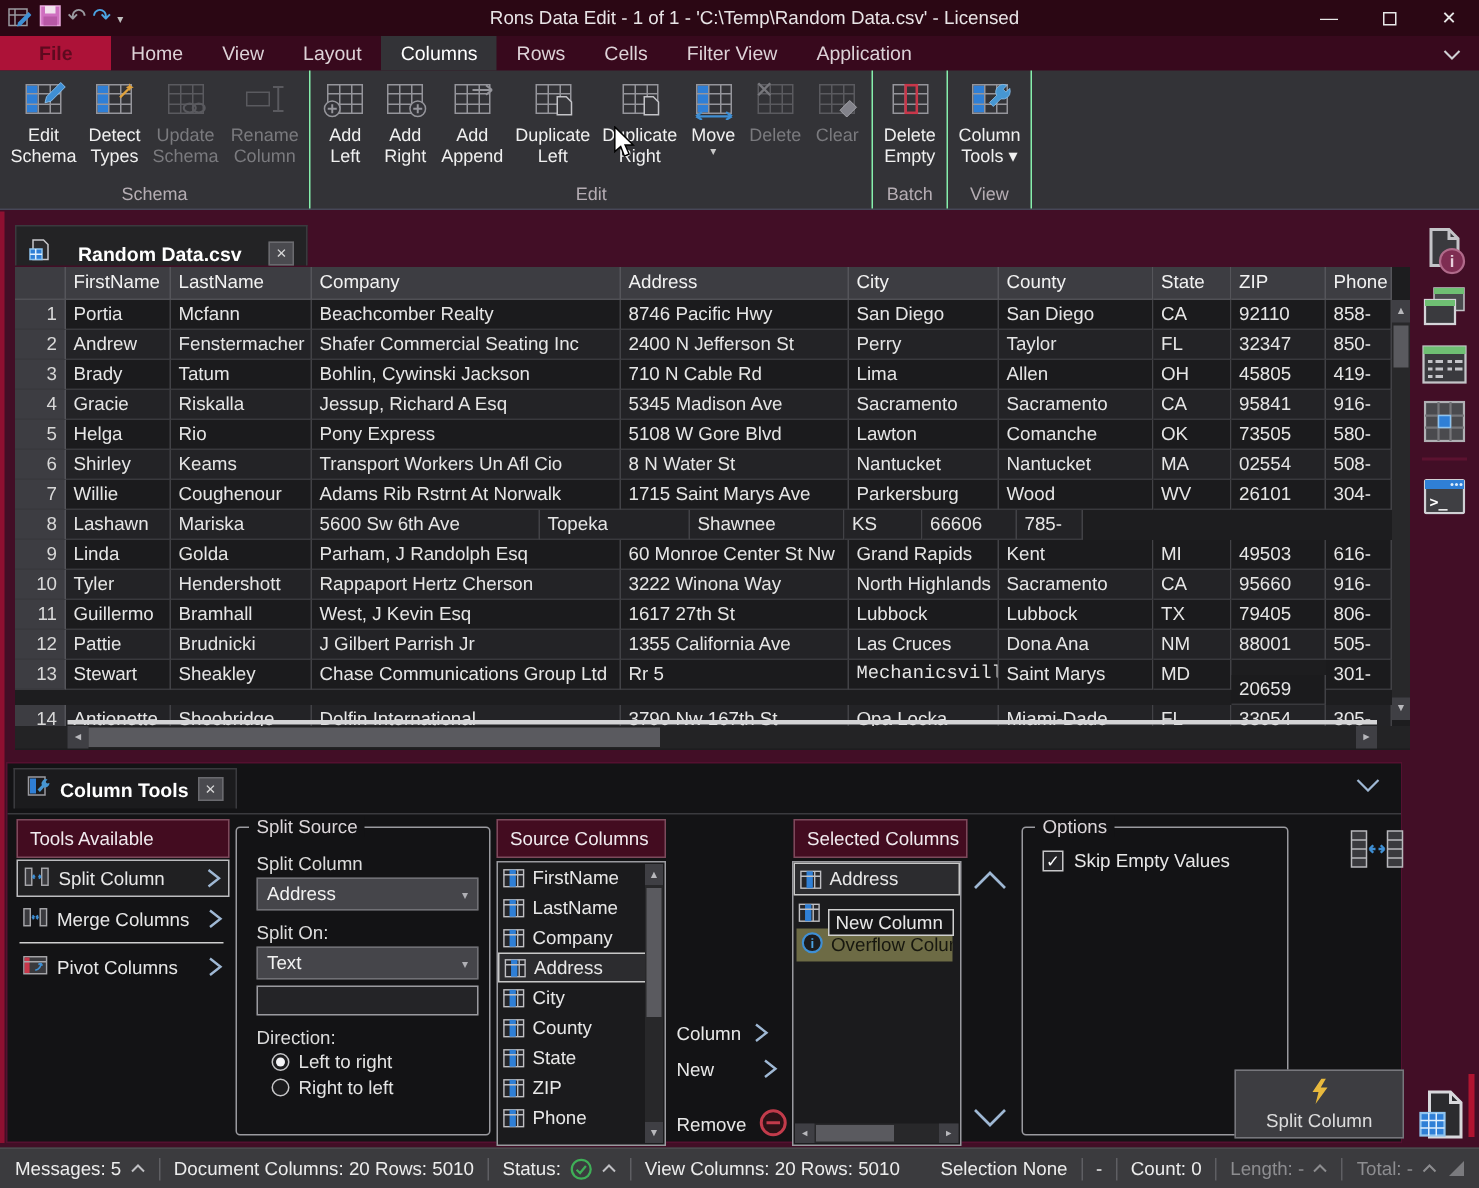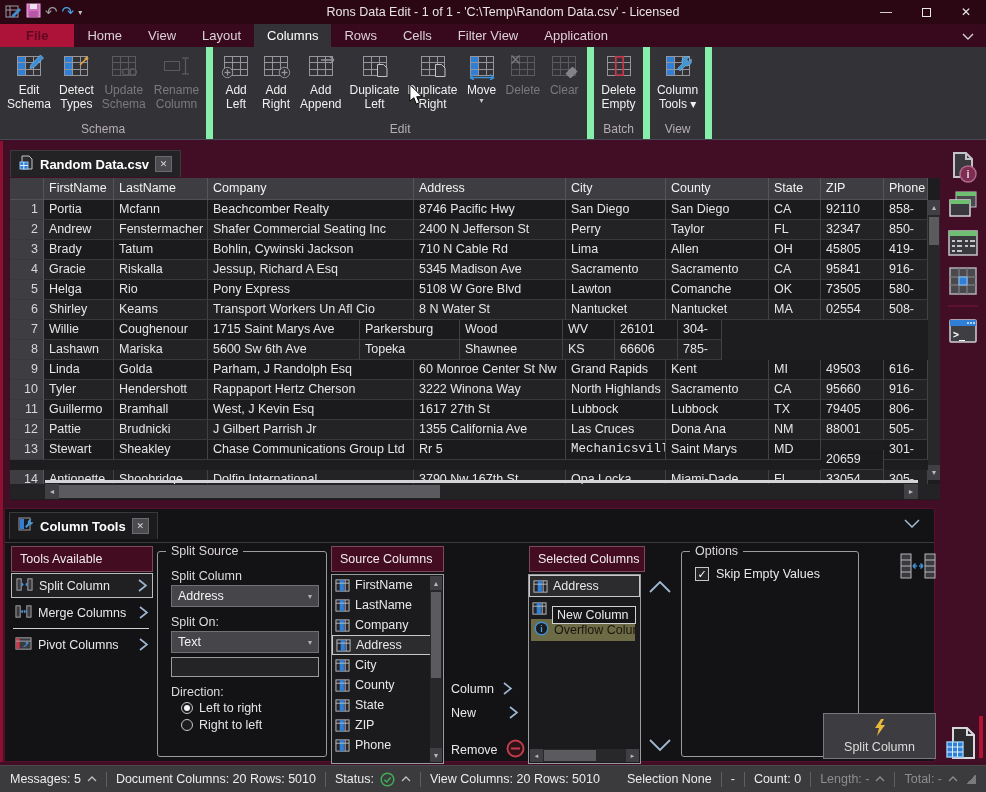--- a/index.html
+++ b/index.html
@@ -25,35 +25,35 @@
   .menubar { position:absolute; left:0; top:24px; width:986px; height:23px; background:#38091d;
              display:flex; align-items:stretch; }
   .menu-tab { padding:4px 13px 3px; font-size:13px; color:#ddd2d7; }
   .menu-tab.file { background:#ad1238; color:#5e0a1f; font-weight:bold; padding:4px 26px 3px; }
   .menu-tab.active { background:#333337; color:#ffffff; }
   .menu-chev { margin-left:auto; padding:6px 12px 0 0; }
 
   
   .ribbon { position:absolute; left:0; top:47px; width:986px; height:93px; background:#333337;
             border-bottom:1px solid #474757; display:flex; }
-  .ribbon-group { display:flex; flex-direction:column; border-right:7px solid #86efac; padding:0 3px; }
+  .ribbon-group { display:flex; flex-direction:column; border-right:1px solid #86efac; padding:0 3px; }
   .rg-buttons { display:flex; flex:1; align-items:flex-start; }
   .rg-label { text-align:center; color:#b5adb3; font-size:12px; padding:1px 0 3px; }
   .ribbon-btn { display:flex; flex-direction:column; align-items:center; padding:5px 4px 1px;
                 min-width:40px; }
   .ribbon-btn .rb-lines { font-size:12px; line-height:14px; text-align:center; color:#f0f0f0; }
   .ribbon-btn.disabled .rb-lines { color:#7a7a7e; }
   .rb-caret { color:#c8c8c8; font-size:8px; line-height:8px; }
 
   
   .docarea { position:absolute; left:0; top:141px; width:986px; height:364px; background:#420e26; }
   .left-strip { position:absolute; left:0; top:141px; width:3px; height:621px; background:#8e1031; z-index:5; }
   .doc-tab { position:absolute; left:10px; top:9px; height:27px; background:#232325;
-             border:1px solid #3a3a3e; border-bottom:none; display:flex; align-items:center;
-             gap:6px; padding:0 8px; font-size:13px; font-weight:bold; color:#fff; }
+             border:1px solid #3a3a3e; border-bottom:none; display:flex; align-items:flex-end;
+             gap:18px; padding:0 8px; font-size:13px; font-weight:bold; color:#fff; }
   .x-box { width:17px; height:16px; background:#4a4a4f; border:1px solid #6a6a6f; color:#d8d8d8;
            font-size:9px; display:flex; align-items:center; justify-content:center; font-weight:normal; }
 
   .table-wrap { position:absolute; left:10px; top:37px; width:930px; height:322px; background:#1d1d1f; }
   .trow { display:flex; }
   .tcell { height:20px; line-height:19px; padding:0 5px; border-right:1px solid #424246;
            border-bottom:1px solid #39393d; overflow:hidden; white-space:nowrap; flex-shrink:0;
            color:#e6e6e6; font-size:12.5px; }
   .thead .tcell { height:22px; line-height:21px; background:#3d3d42; color:#f2f2f2;
                   border-right:1px solid #55555a; border-bottom:1px solid #505055; }
@@ -547,20 +547,21 @@
             <div class="tcell" style="width: 100px;">Nantucket</div>
             <div class="tcell" style="width: 103px;">Nantucket</div>
             <div class="tcell" style="width: 52px;">MA</div>
             <div class="tcell" style="width: 63px;">02554</div>
             <div class="tcell" style="width: 44px;">508-</div>
           </div>
           <div class="trow odd">
             <div class="tcell rownum" style="width: 34px;">7</div>
             <div class="tcell" style="width: 70px;">Willie</div>
             <div class="tcell" style="width: 94px;">Coughenour</div>
+            <div class="tcell" style="width: 206px;">Adams Rib Rstrnt At Norwalk</div>
             <div class="tcell" style="width: 152px;">1715 Saint Marys Ave</div>
             <div class="tcell" style="width: 100px;">Parkersburg</div>
             <div class="tcell" style="width: 103px;">Wood</div>
             <div class="tcell" style="width: 52px;">WV</div>
             <div class="tcell" style="width: 63px;">26101</div>
             <div class="tcell" style="width: 44px;">304-</div>
           </div>
           <div class="trow even">
             <div class="tcell rownum" style="width: 34px;">8</div>
             <div class="tcell" style="width: 70px;">Lashawn</div>

